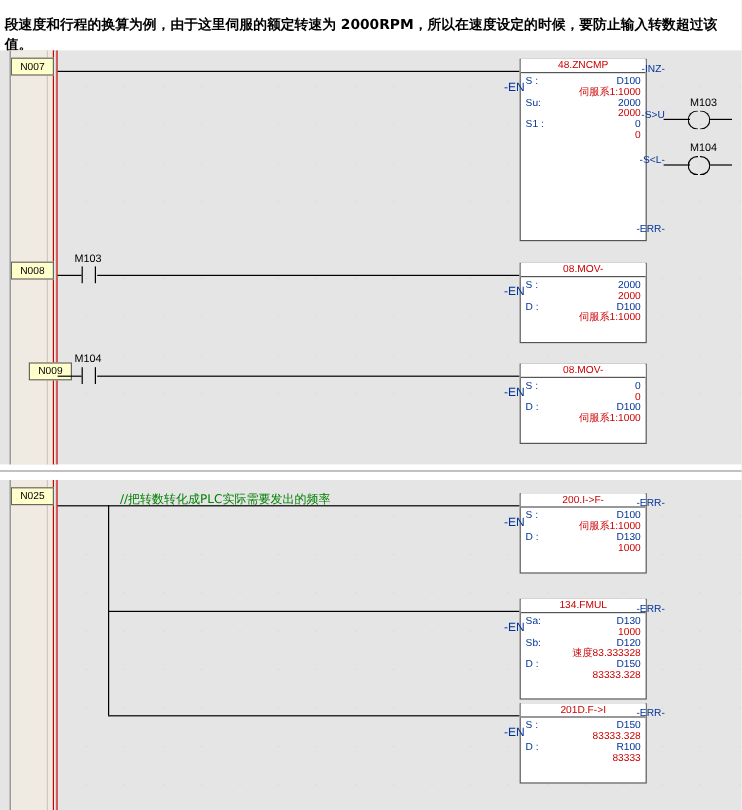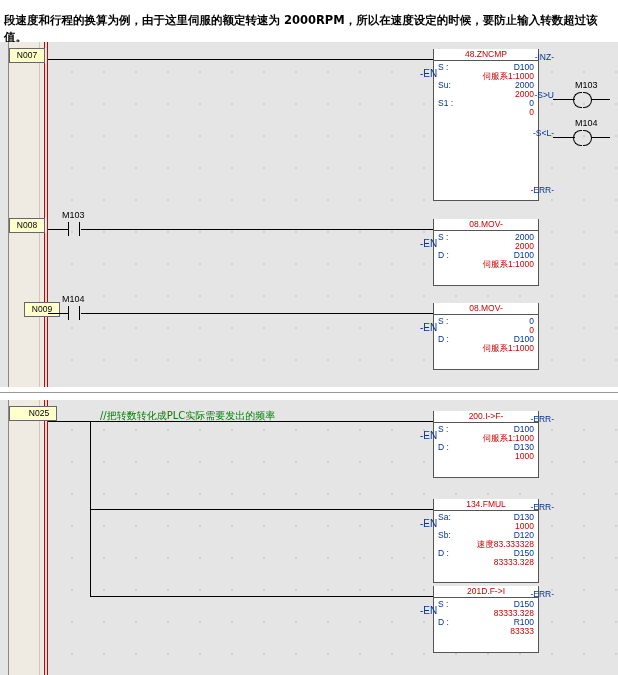--- a/index.html
+++ b/index.html
@@ -231,21 +231,21 @@
 <div class="sep"></div>
 
 <div class="canvas" id="panel2">
   <div class="dots"></div>
   <div class="gutter">
     <div class="gutter-inner"></div>
   </div>
   <div class="railA"></div>
   <div class="railB"></div>
 
-  <div class="netlabel" style="left:9px;top:6px;padding-left:12px;">N025</div>
+  <div class="netlabel" style="left:9px;top:6px;">N025</div>
   <div class="comment" style="left:100px;top:9px;">//把转数转化成PLC实际需要发出的频率</div>
 
   <div class="rung" style="left:48px;top:21px;width:385px;"></div>
   <div class="vline" style="left:90px;top:21px;height:175px;"></div>
   <div class="rung" style="left:90px;top:109px;width:343px;"></div>
   <div class="rung" style="left:90px;top:196px;width:343px;"></div>
 
   <div class="fb" style="left:433px;top:11px;width:104px;height:65px;">
     <div class="title">200.I-&gt;F-</div>
     <div class="en" style="top:2px;">-EN</div>

